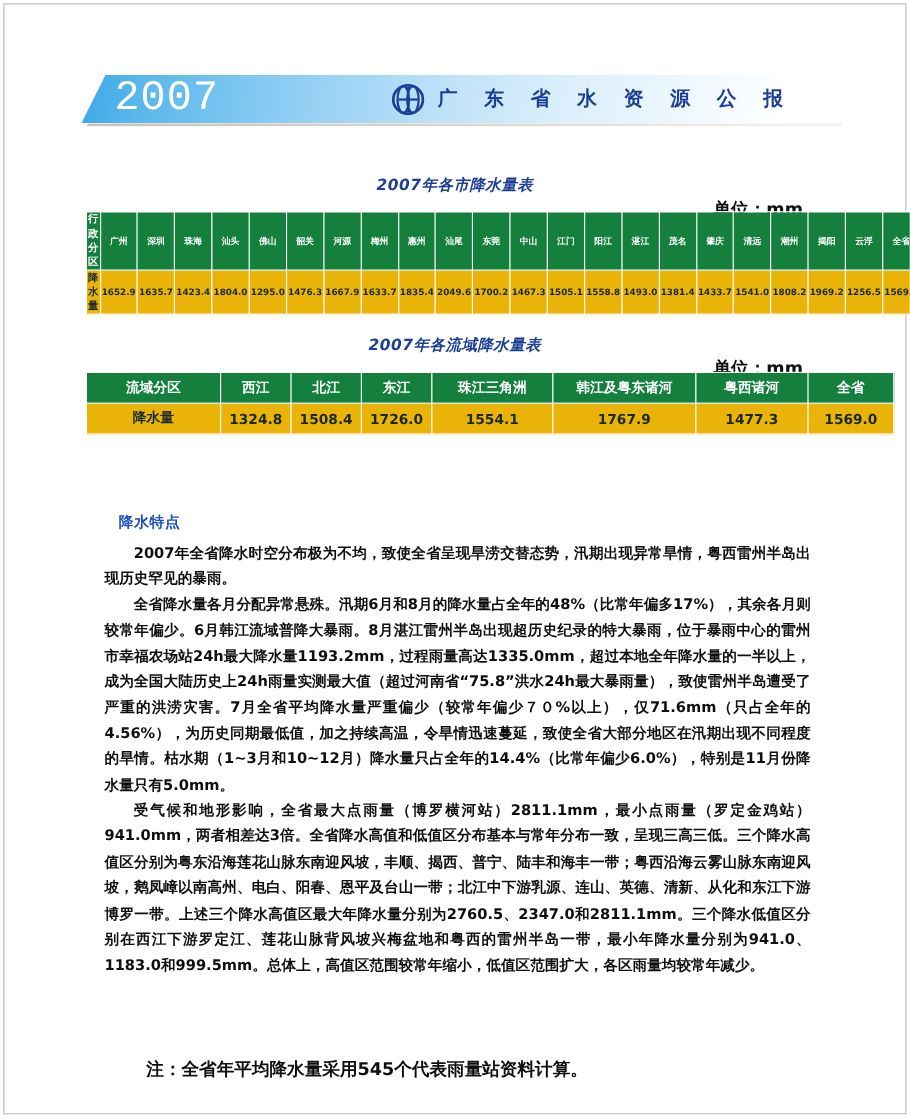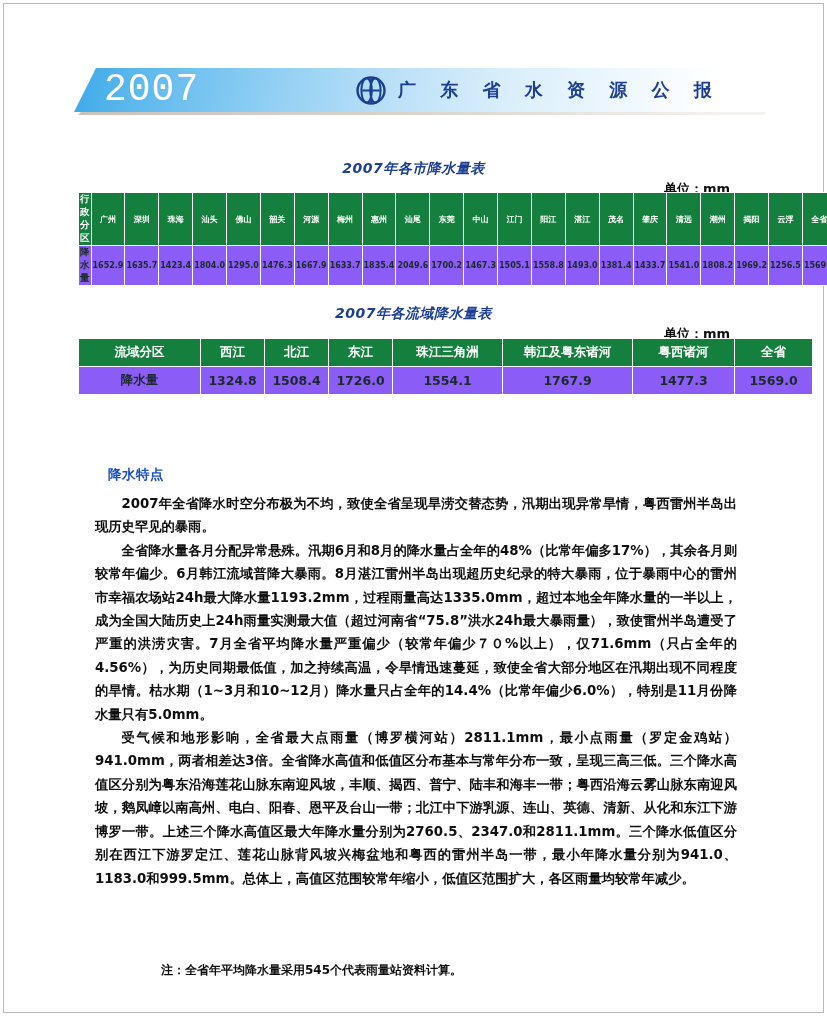--- a/index.html
+++ b/index.html
@@ -79,21 +79,21 @@
     width: 827px;
     text-align: center;
     font-size: 14px;
     font-weight: bold;
     color: #1c3f94;
     letter-spacing: 0.5px;
     font-style: italic;
   }
   .unit-label {
     position: absolute;
-    font-size: 13px;
+    font-size: 16px;
     font-weight: bold;
     color: #111111;
     text-align: right;
   }
 
   
   table {
     border-collapse: collapse;
     position: absolute;
   }
@@ -101,21 +101,21 @@
     border: 1px solid #ffffff;
     text-align: center;
     font-weight: bold;
     color: #143b3e;
   }
   .thead-cell {
     background: #15803d;
     color: #ffffff;
   }
   .tbody-cell {
-    background: #8b5cf6;
+    background: #eab308;
     color: #1a2a2a;
   }
 
   
   #table-city { left: 78px; top: 192px; }
   #table-city th, #table-city td {
     height: 38px;
     font-size: 8px;
     padding: 0 1px;
   }
@@ -159,24 +159,23 @@
     text-justify: inter-character;
     letter-spacing: 0;
   }
   .body-text p {
     margin: 0;
     text-indent: 2em;
   }
   .note {
     position: absolute;
     left: 133px; top: 962px;
-    font-size: 12px;
+    font-size: 16px;
     font-weight: bold;
     color: #0f0f0f;
-    margin-left: 28px;
   }
 </style>
 </head>
 <body>
 
 <div class="page-frame"></div>
 
 <div class="banner">
   <div class="banner-shape"></div>
   <div class="banner-shadow"></div>

